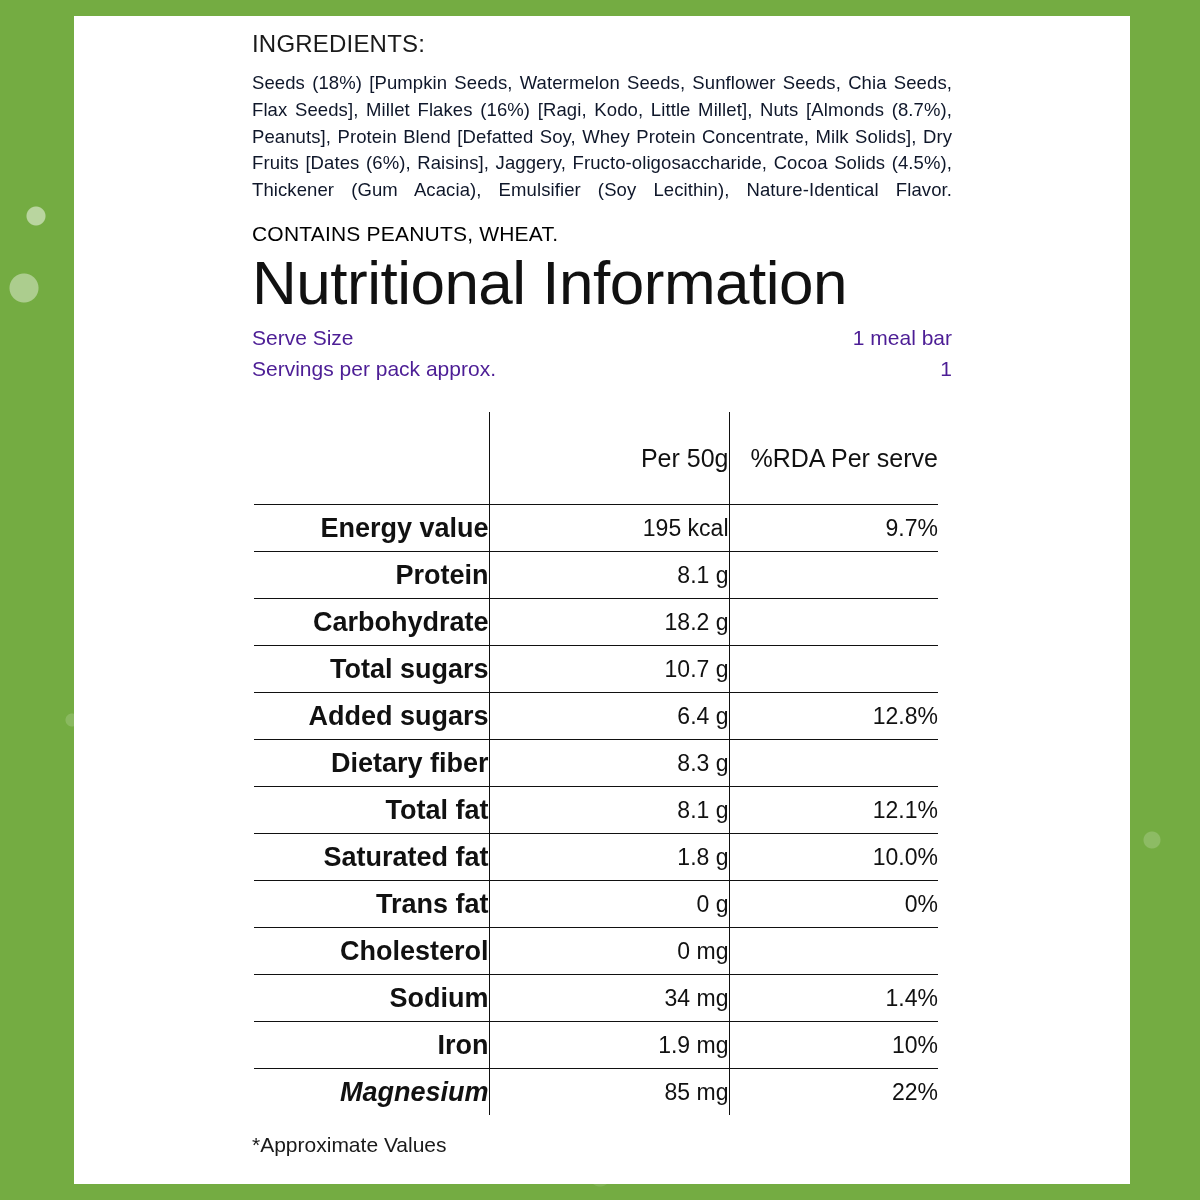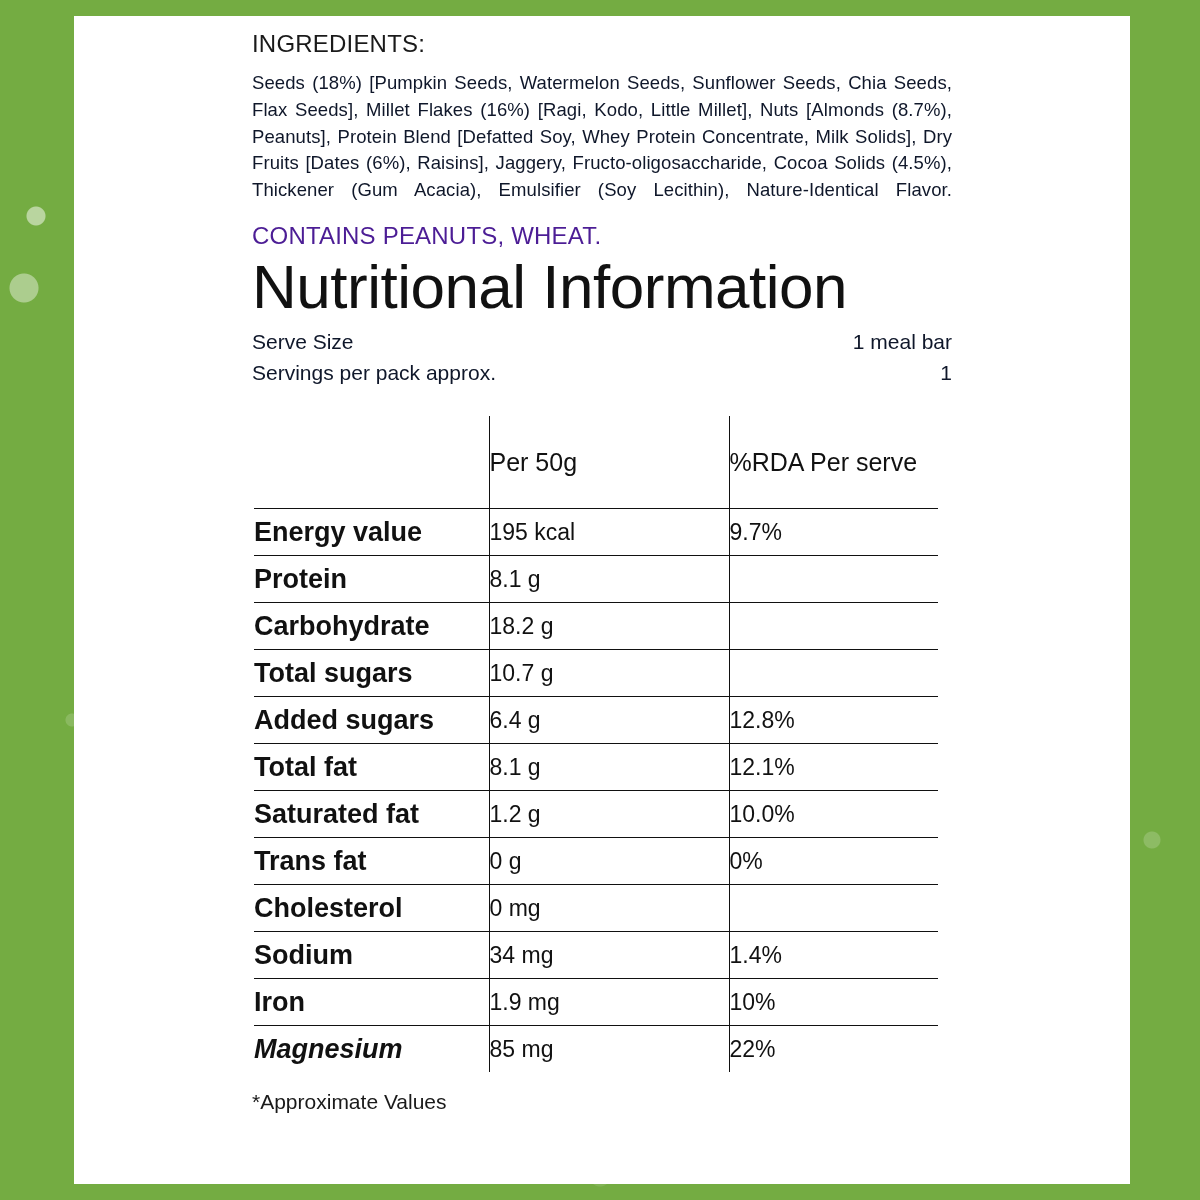--- a/index.html
+++ b/index.html
@@ -103,61 +103,61 @@
   .ing-body {
     font-size: 18.5px;
     line-height: 1.45;
     color: #0f172a;
     text-align: justify;
     text-align-last: justify;
     margin: 0;
     letter-spacing: .1px;
   }
   .contains {
-    font-size: 24px;
-    color: #4c1d95;
+    font-size: 21px;
+    color: #000000;
     margin-top: 18px;
     letter-spacing: .2px;
   }
   .ni-title {
     font-size: 62px;
     line-height: 1.05;
     color: #111;
     margin: 4px 0 2px 0;
     font-weight: 400;
     letter-spacing: -0.5px;
     white-space: nowrap;
   }
   .serve-rows {
     margin-top: 8px;
   }
   .serve-row {
     display: flex;
     justify-content: space-between;
     align-items: baseline;
     font-size: 21px;
-    color: #0f172a;
+    color: #4c1d95;
     line-height: 1.45;
   }
   .serve-row .val { text-align: center; }
 
   
   .nutri-table {
     margin-top: 26px;
     width: 686px;
     border-collapse: collapse;
     border: 2px solid #111;
     border-radius: 14px;
     overflow: hidden;
     table-layout: fixed;
   }
   .nutri-table td, .nutri-table th {
     border: 1.6px solid #111;
     padding: 0;
-    text-align: left;
+    text-align: right;
     vertical-align: middle;
     color: #111;
   }
   .nutri-table th {
     font-weight: 400;
     font-size: 25px;
     height: 92px;
     line-height: 1.15;
   }
   .nutri-table td {
@@ -250,27 +250,32 @@
               <td class="label">Total sugars</td>
               <td>10.7 g</td>
               <td></td>
             </tr>
             <tr>
               <td class="label">Added sugars</td>
               <td>6.4 g</td>
               <td>12.8%</td>
             </tr>
             <tr>
+              <td class="label">Dietary fiber</td>
+              <td>8.3 g</td>
+              <td></td>
+            </tr>
+            <tr>
               <td class="label">Total fat</td>
               <td>8.1 g</td>
               <td>12.1%</td>
             </tr>
             <tr>
               <td class="label">Saturated fat</td>
-              <td>1.2 g</td>
+              <td>1.8 g</td>
               <td>10.0%</td>
             </tr>
             <tr>
               <td class="label">Trans fat</td>
               <td>0 g</td>
               <td>0%</td>
             </tr>
             <tr>
               <td class="label">Cholesterol</td>
               <td>0 mg</td>

